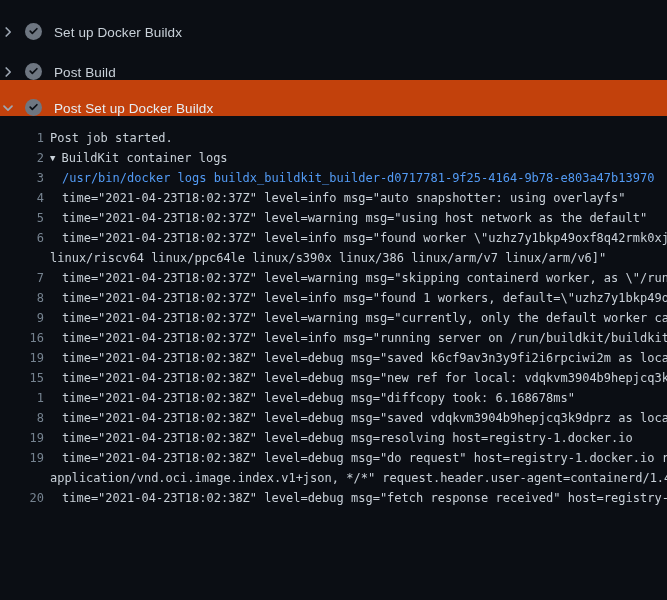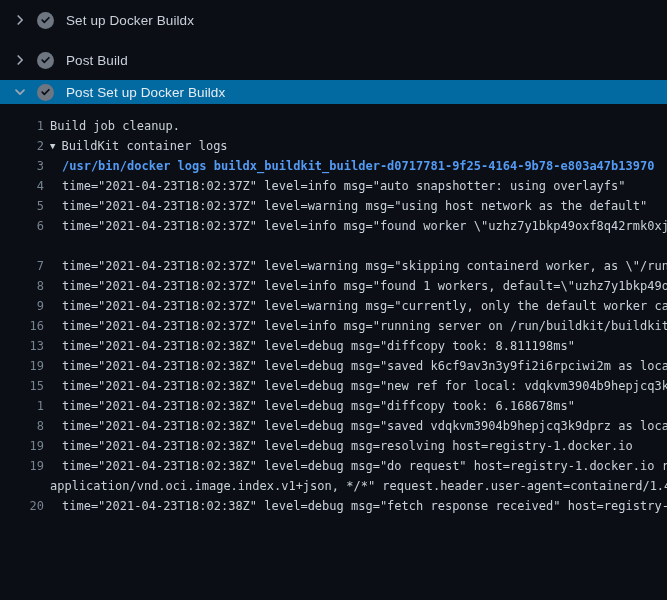--- a/index.html
+++ b/index.html
@@ -6,28 +6,28 @@
   html, body {
     width: 667px; height: 600px;
     overflow: hidden;
     background: #0b0e14;
     font-family: "Liberation Sans", sans-serif;
   }
   
   .steps { width: 667px; }
   .step-row {
     display: flex;
-    align-items: center;
+    align-items: flex-end;
     height: 40px;
-    padding-left: 12px;
+    padding-left: 0;
     cursor: pointer;
   }
   .step-row.expanded {
-    height: 24px;
-    background: #0369a1;
+    height: 36px;
+    background: #c2410c;
   }
   .step-chevron {
     width: 16px; height: 16px;
     display: flex; align-items: center; justify-content: center;
     flex-shrink: 0;
   }
   .step-check {
     width: 17px; height: 17px;
     margin-left: 9px;
     flex-shrink: 0;
@@ -61,21 +61,21 @@
     color: #768390;
     text-decoration: none;
     cursor: pointer;
   }
   .lt {
     padding-left: 6px;
     color: #c9d1d9;
     flex-shrink: 0;
   }
   .log-line.ind2 .lt { padding-left: 18px; }
-  .log-line.cmd .lt { color: #539bf5; font-weight: bold; }
+  .log-line.cmd .lt { color: #539bf5; font-weight: normal; }
   .group-marker {
     font-size: 9px;
     margin-right: 6px;
     color: #c9d1d9;
     display: inline-block;
     vertical-align: 1px;
   }
   .group-label { cursor: pointer; }
 </style>
 </head>
@@ -113,32 +113,31 @@
         </svg>
       </span>
       <span class="step-check"><svg width="17" height="17" viewBox="0 0 16 16">
           <circle cx="8" cy="8" r="8" fill="#6e7681"></circle>
           <path d="M11.2 5.4 L6.9 9.7 L4.9 7.7" fill="none" stroke="#0b0e14" stroke-width="1.6" stroke-linecap="round" stroke-linejoin="round"></path>
         </svg></span>
       <span class="step-label">Post Set up Docker Buildx</span>
     </div>
   </div>
 <div class="log">
-    <div class="log-line"><a class="ln">1</a><span class="lt">Build job cleanup.</span></div>
+    <div class="log-line"><a class="ln">1</a><span class="lt">Post job started.</span></div>
     <div class="log-line"><a class="ln">2</a><span class="lt"><span class="group-marker">▼</span><span class="group-label">BuildKit container logs</span></span></div>
     <div class="log-line ind2 cmd"><a class="ln">3</a><span class="lt">/usr/bin/docker logs buildx_buildkit_builder-d0717781-9f25-4164-9b78-e803a47b13970</span></div>
     <div class="log-line ind2"><a class="ln">4</a><span class="lt">time="2021-04-23T18:02:37Z" level=info msg="auto snapshotter: using overlayfs"</span></div>
     <div class="log-line ind2"><a class="ln">5</a><span class="lt">time="2021-04-23T18:02:37Z" level=warning msg="using host network as the default"</span></div>
     <div class="log-line ind2"><a class="ln">6</a><span class="lt">time="2021-04-23T18:02:37Z" level=info msg="found worker \"uzhz7y1bkp49oxf8q42rmk0xj</span></div>
-    <div class="log-line"><a class="ln"></a></div>
+    <div class="log-line"><a class="ln"></a><span class="lt">linux/riscv64 linux/ppc64le linux/s390x linux/386 linux/arm/v7 linux/arm/v6]"</span></div>
     <div class="log-line ind2"><a class="ln">7</a><span class="lt">time="2021-04-23T18:02:37Z" level=warning msg="skipping containerd worker, as \"/run</span></div>
     <div class="log-line ind2"><a class="ln">8</a><span class="lt">time="2021-04-23T18:02:37Z" level=info msg="found 1 workers, default=\"uzhz7y1bkp49o</span></div>
     <div class="log-line ind2"><a class="ln">9</a><span class="lt">time="2021-04-23T18:02:37Z" level=warning msg="currently, only the default worker ca</span></div>
     <div class="log-line ind2"><a class="ln">16</a><span class="lt">time="2021-04-23T18:02:37Z" level=info msg="running server on /run/buildkit/buildkit</span></div>
-    <div class="log-line ind2"><a class="ln">13</a><span class="lt">time="2021-04-23T18:02:38Z" level=debug msg="diffcopy took: 8.811198ms"</span></div>
     <div class="log-line ind2"><a class="ln">19</a><span class="lt">time="2021-04-23T18:02:38Z" level=debug msg="saved k6cf9av3n3y9fi2i6rpciwi2m as loca</span></div>
     <div class="log-line ind2"><a class="ln">15</a><span class="lt">time="2021-04-23T18:02:38Z" level=debug msg="new ref for local: vdqkvm3904b9hepjcq3k</span></div>
     <div class="log-line ind2"><a class="ln">1</a><span class="lt">time="2021-04-23T18:02:38Z" level=debug msg="diffcopy took: 6.168678ms"</span></div>
     <div class="log-line ind2"><a class="ln">8</a><span class="lt">time="2021-04-23T18:02:38Z" level=debug msg="saved vdqkvm3904b9hepjcq3k9dprz as loca</span></div>
     <div class="log-line ind2"><a class="ln">19</a><span class="lt">time="2021-04-23T18:02:38Z" level=debug msg=resolving host=registry-1.docker.io</span></div>
     <div class="log-line ind2"><a class="ln">19</a><span class="lt">time="2021-04-23T18:02:38Z" level=debug msg="do request" host=registry-1.docker.io r</span></div>
     <div class="log-line"><a class="ln"></a><span class="lt">application/vnd.oci.image.index.v1+json, */*" request.header.user-agent=containerd/1.4</span></div>
     <div class="log-line ind2"><a class="ln">20</a><span class="lt">time="2021-04-23T18:02:38Z" level=debug msg="fetch response received" host=registry-</span></div>
   </div>
 

